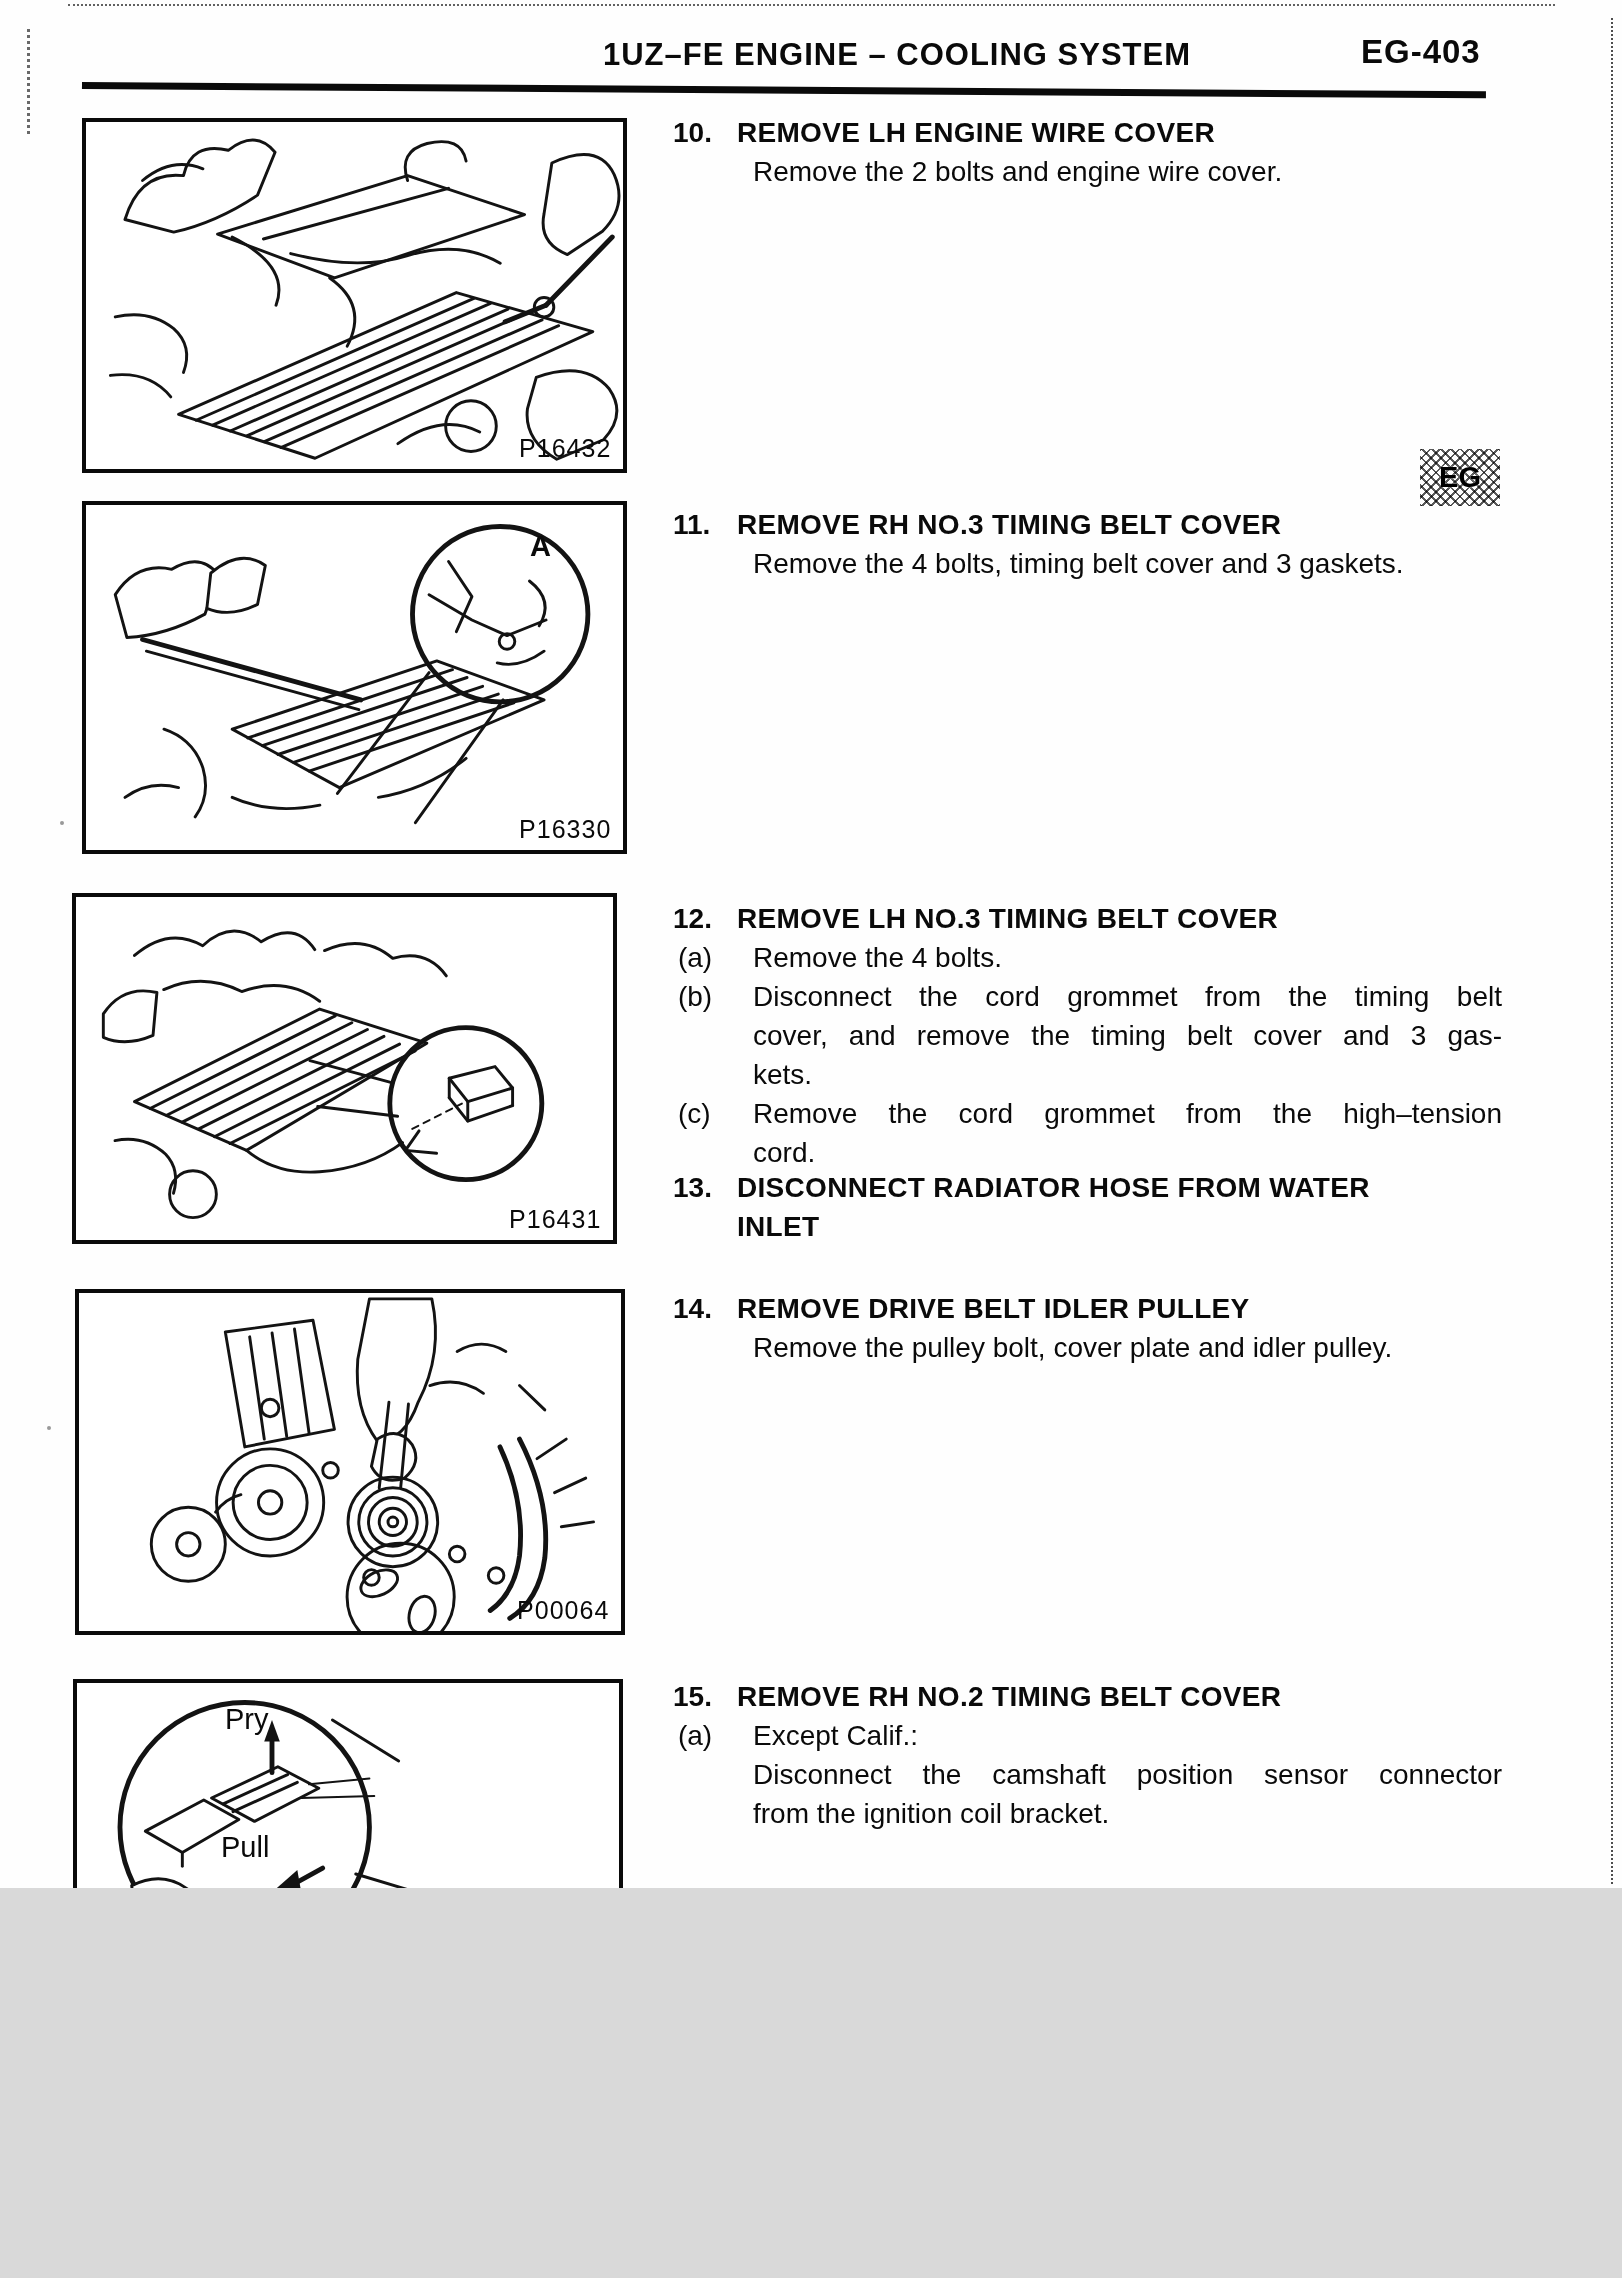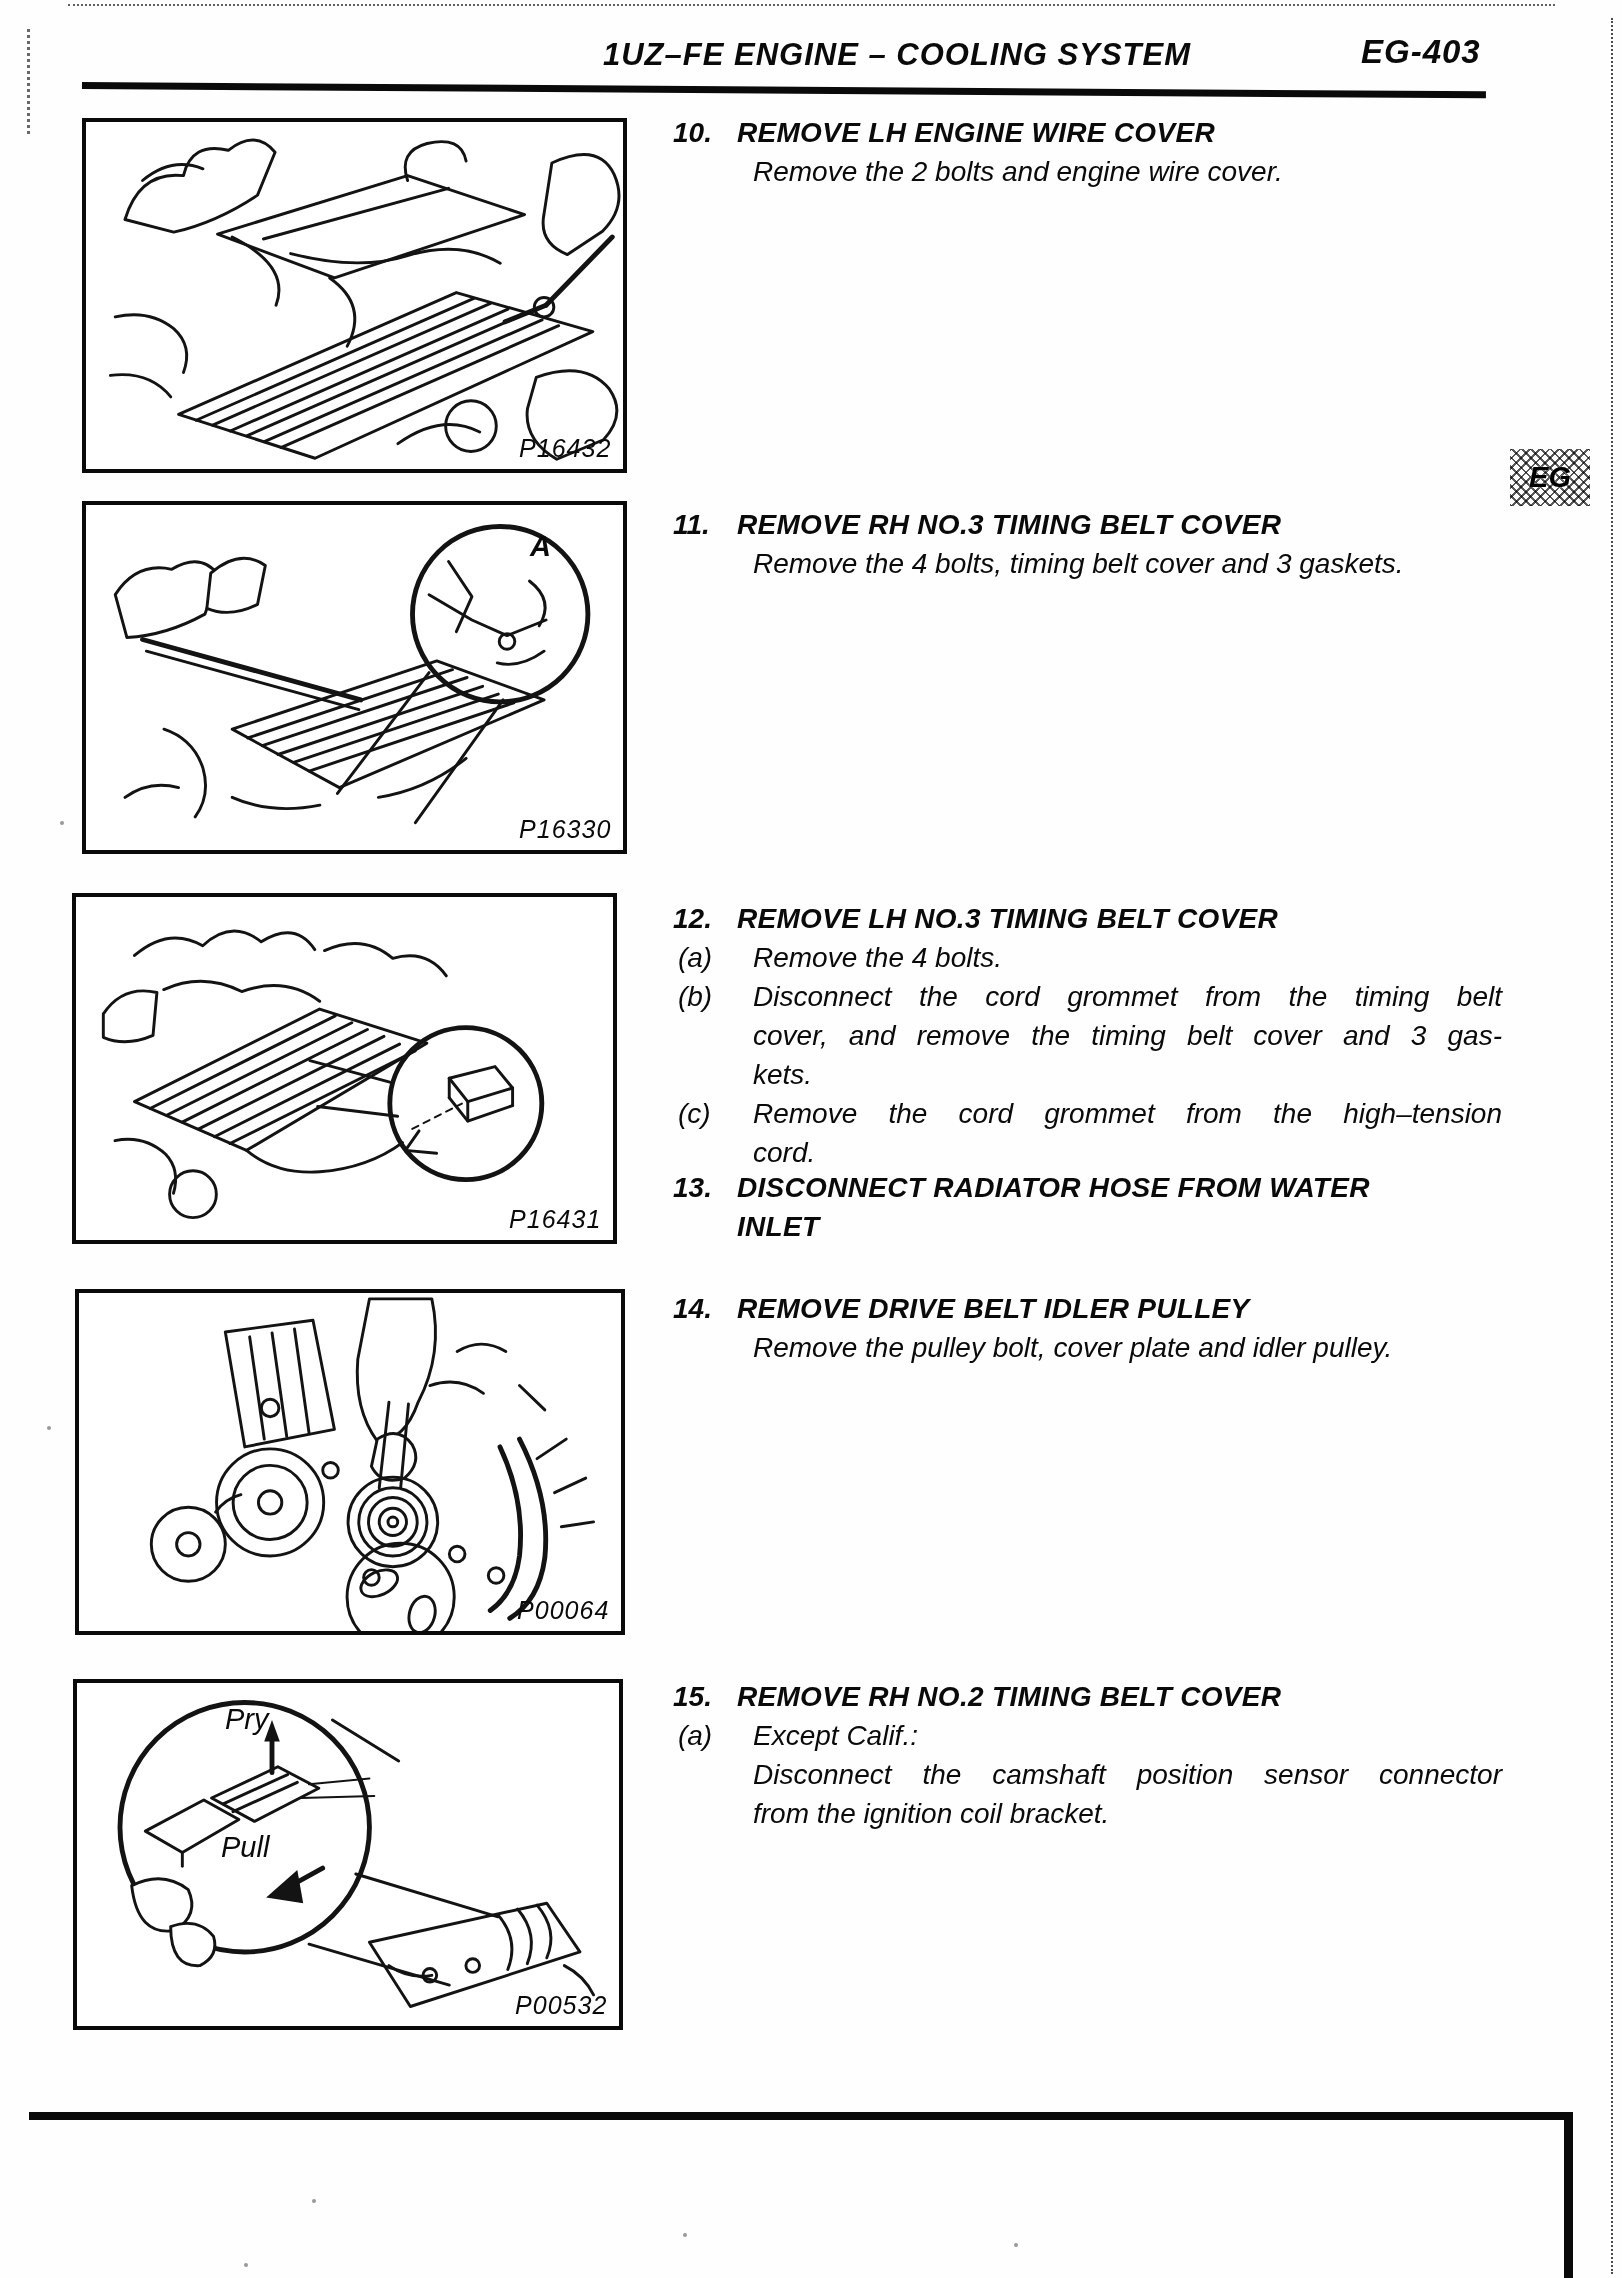--- a/index.html
+++ b/index.html
@@ -1,33 +1,33 @@
 <!DOCTYPE html>
 <html><head>
 <meta charset="utf-8">
 <style>
   html,body{margin:0;padding:0;background:#d9d9d9;}
-  .page{position:relative;width:1623px;height:2278px;background:#fefefe;
-        font-family:"Liberation Sans",sans-serif;color:#0a0a0a;overflow:hidden;font-style:italic;}
+  .page{position:relative;width:1623px;height:1888px;background:#fefefe;
+        font-family:"Liberation Sans",sans-serif;color:#0a0a0a;overflow:hidden;}
 
   
   .dotline-top{position:absolute;left:68px;right:68px;top:3.9px;border-top:2.9px dotted #3a3a3a;opacity:.8;}
   .dotline-right{position:absolute;right:9.8px;top:17.6px;bottom:3.9px;border-left:2.9px dotted #2f2f2f;opacity:.85;}
   .dotstrip-left{position:absolute;left:27px;top:29px;height:105px;border-left:3.9px dotted #444;opacity:.8;}
   .noise{position:absolute;width:3.9px;height:3.9px;background:#555;border-radius:50%;opacity:.6;}
 
   
   .hdr-title{position:absolute;left:458px;top:37px;width:878px;text-align:center;
              font-size:31px;font-weight:bold;letter-spacing:1px;}
   .hdr-page{position:absolute;left:1361px;top:33px;font-size:33px;font-weight:bold;letter-spacing:1px;}
   .hdr-rule{position:absolute;left:82px;top:82px;width:1404px;height:6.8px;background:#0a0a0a;
             transform:rotate(0.38deg);transform-origin:left top;}
 
   
-  .eg-tab{position:absolute;left:1510px;top:449px;width:80px;height:57px;
+  .eg-tab{position:absolute;left:1420px;top:449px;width:80px;height:57px;
           background:
             repeating-linear-gradient(45deg, rgba(0,0,0,.65) 0 2px, transparent 2px 6.8px),
             repeating-linear-gradient(-45deg, rgba(0,0,0,.65) 0 2px, transparent 2px 6.8px),
             #fff;
           display:flex;align-items:center;justify-content:center;}
   .eg-tab span{font-size:29px;font-weight:bold;color:#000;text-shadow:0 0 2px #fff;}
 
   
   .fig{position:absolute;border:4.9px solid #0a0a0a;background:#fff;}
   .fig svg{display:block;}

